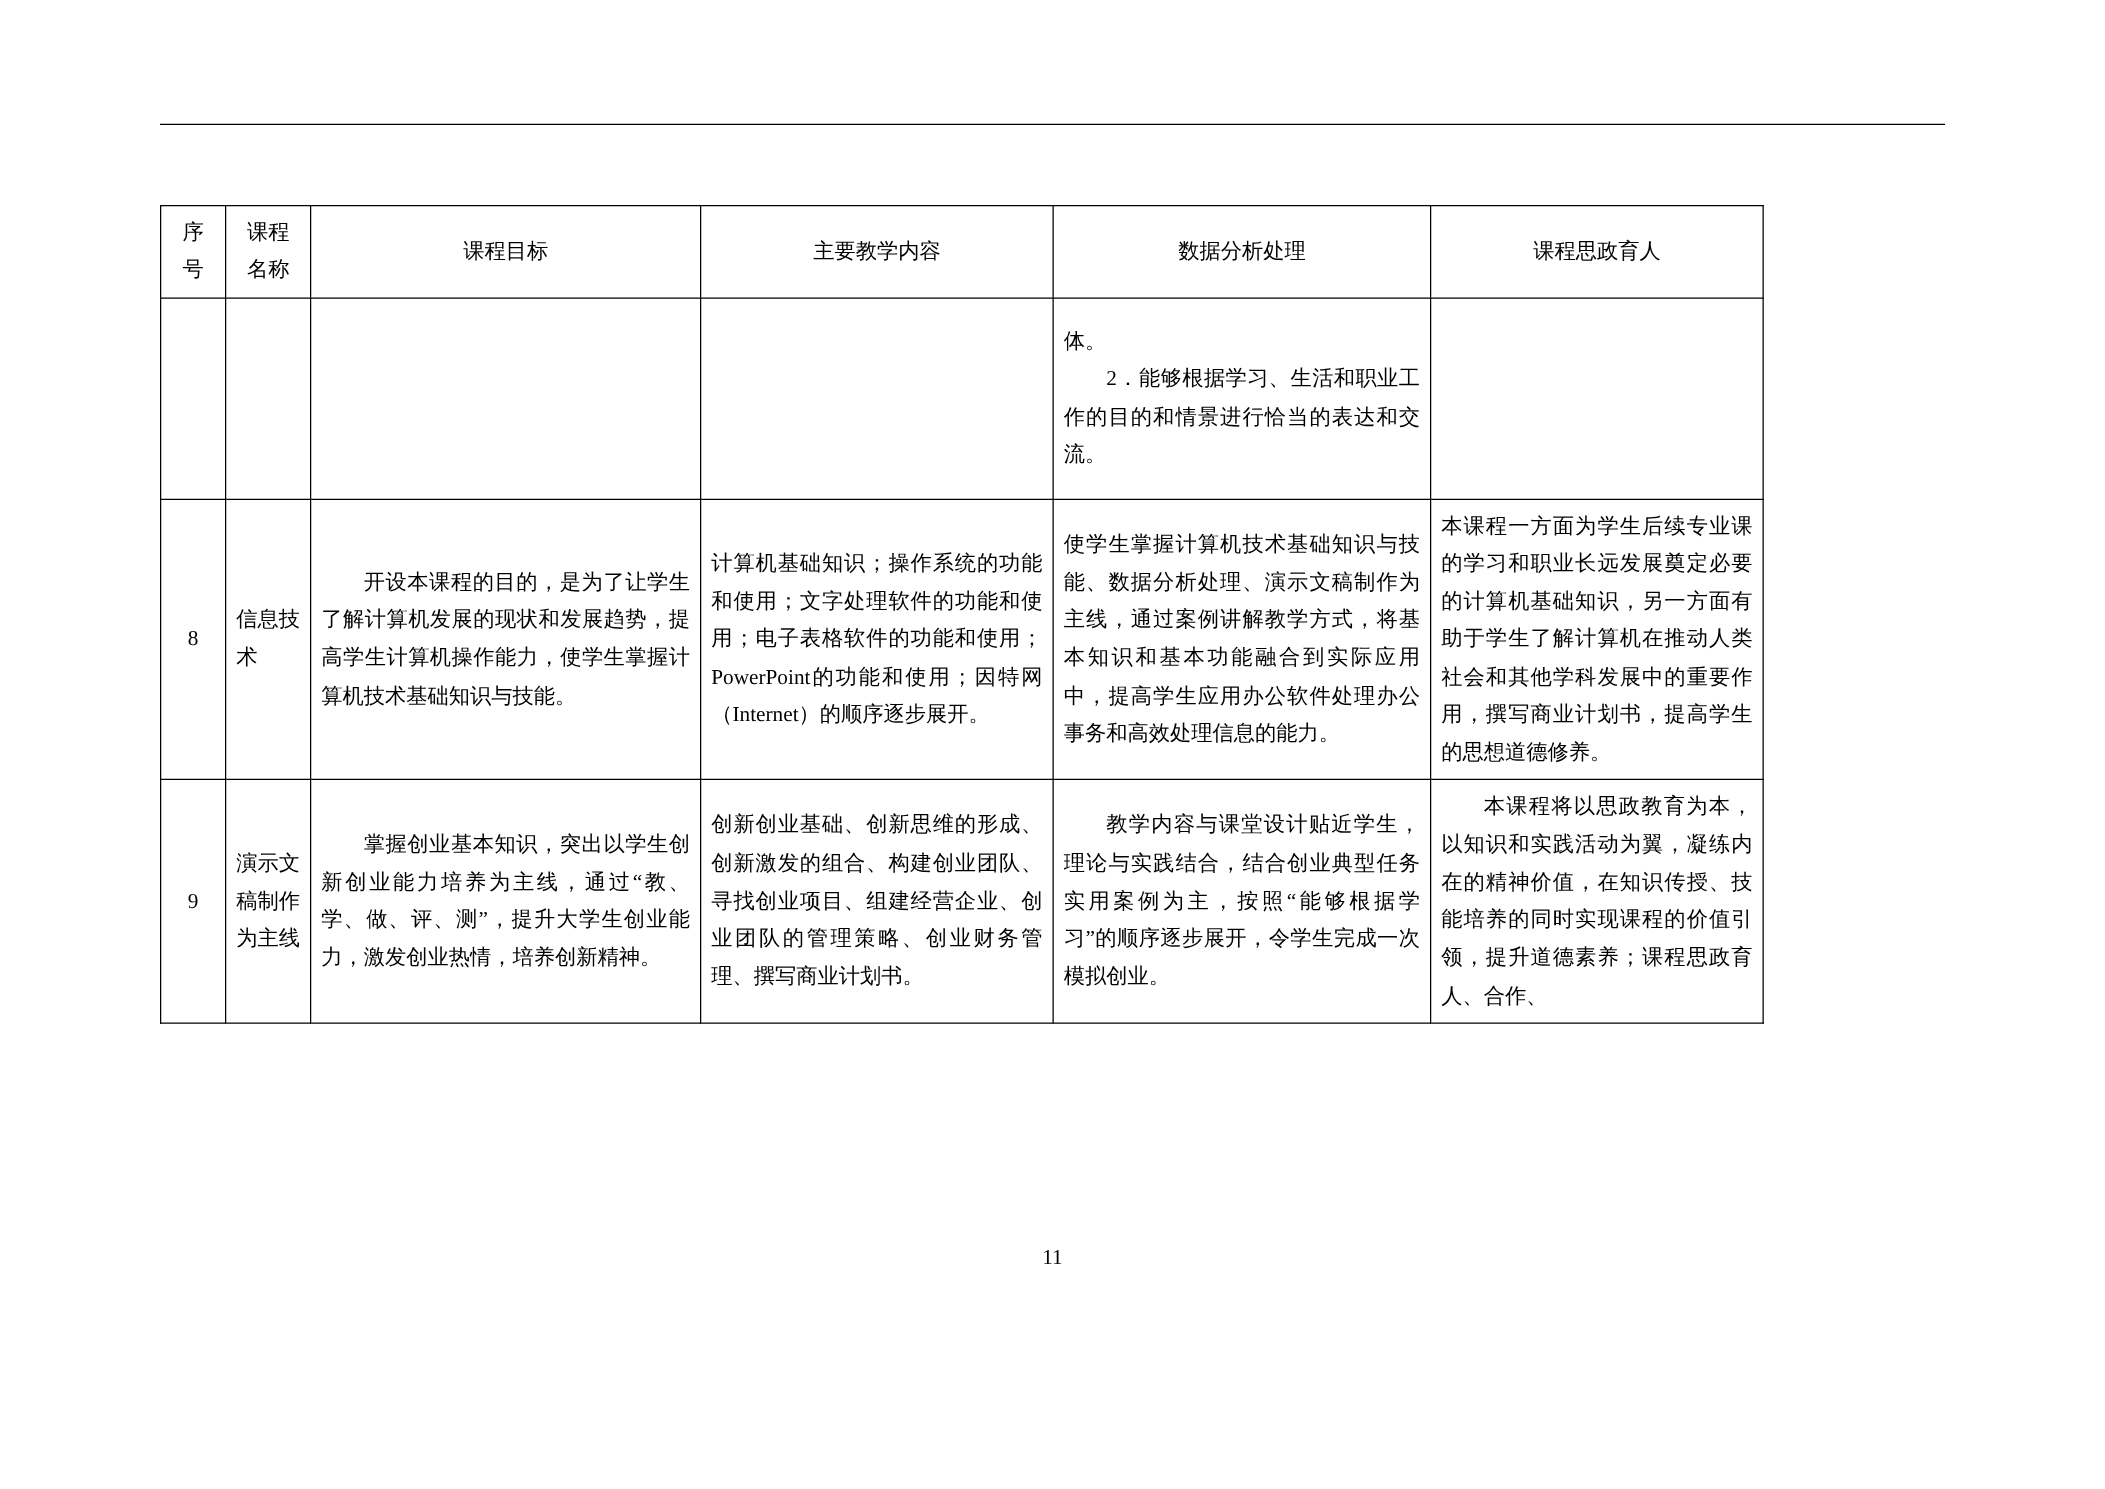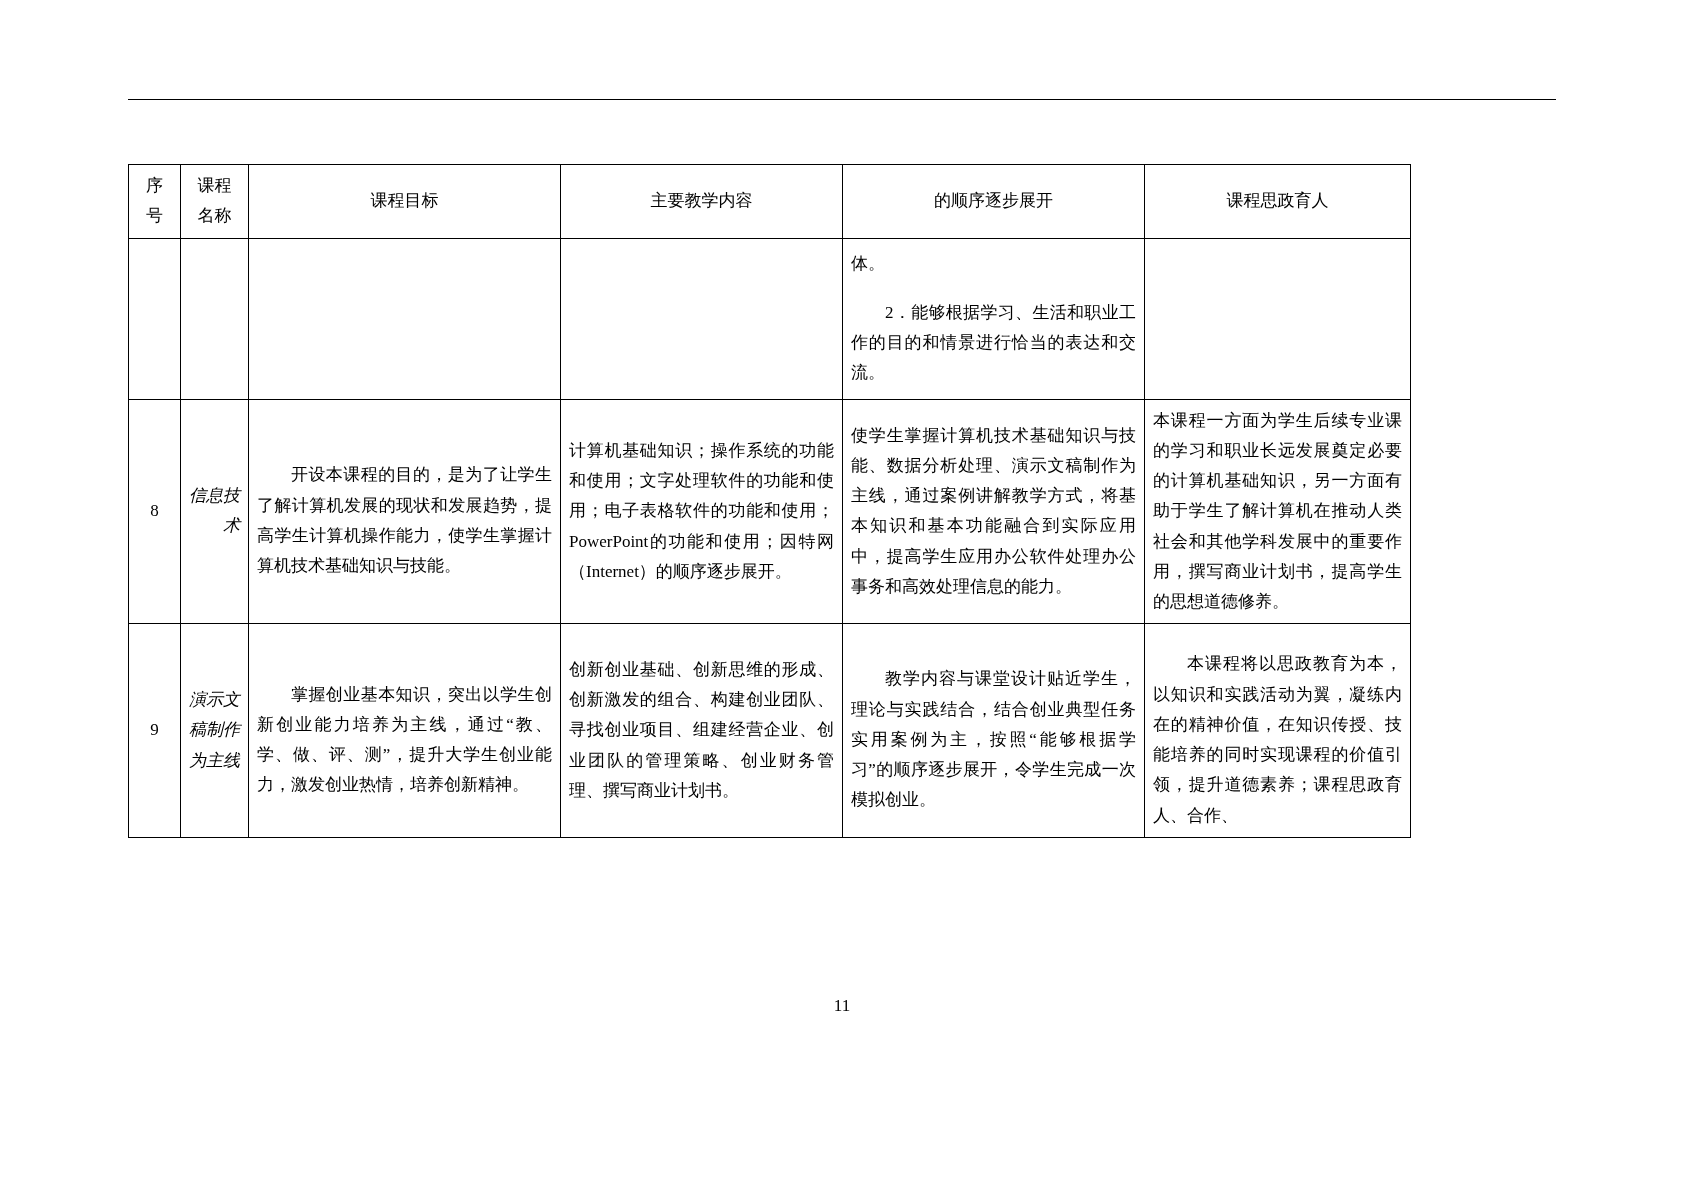--- a/index.html
+++ b/index.html
@@ -57,37 +57,35 @@
   col.c-req { width: 302px; }
   col.c-ideo { width: 266px; }
 
   td.no-cell {
     text-align: center;
     font-size: 18px;
     font-weight: bold;
     vertical-align: middle;
   }
   td.name-cell {
-    text-align: right;
+    text-align: left;
     font-size: 16px;
     line-height: 1.65;
     vertical-align: middle;
-    font-style: italic;
   }
   td.body-cell {
     text-align: justify;
     text-align-last: left;
     vertical-align: middle;
   }
   td.body-cell p {
     margin: 0;
   }
   td.body-cell p.indent {
     text-indent: 2em;
-    margin-top: 19px;
   }
   .empty-row td {
     height: 148px;
   }
   .page-number {
     position: absolute;
     left: 0;
     top: 996px;
     width: 1684px;
     text-align: center;
@@ -111,21 +109,21 @@
         <col class="c-content">
         <col class="c-req">
         <col class="c-ideo">
       </colgroup>
       <thead>
         <tr>
           <td>序<br>号</td>
           <td>课程<br>名称</td>
           <td>课程目标</td>
           <td>主要教学内容</td>
-          <td>的顺序逐步展开</td>
+          <td>数据分析处理</td>
           <td>课程思政育人</td>
         </tr>
       </thead>
       <tbody>
 
         <tr class="empty-row">
           <td class="no-cell"></td>
           <td class="name-cell"></td>
           <td class="body-cell"></td>
           <td class="body-cell"></td>

